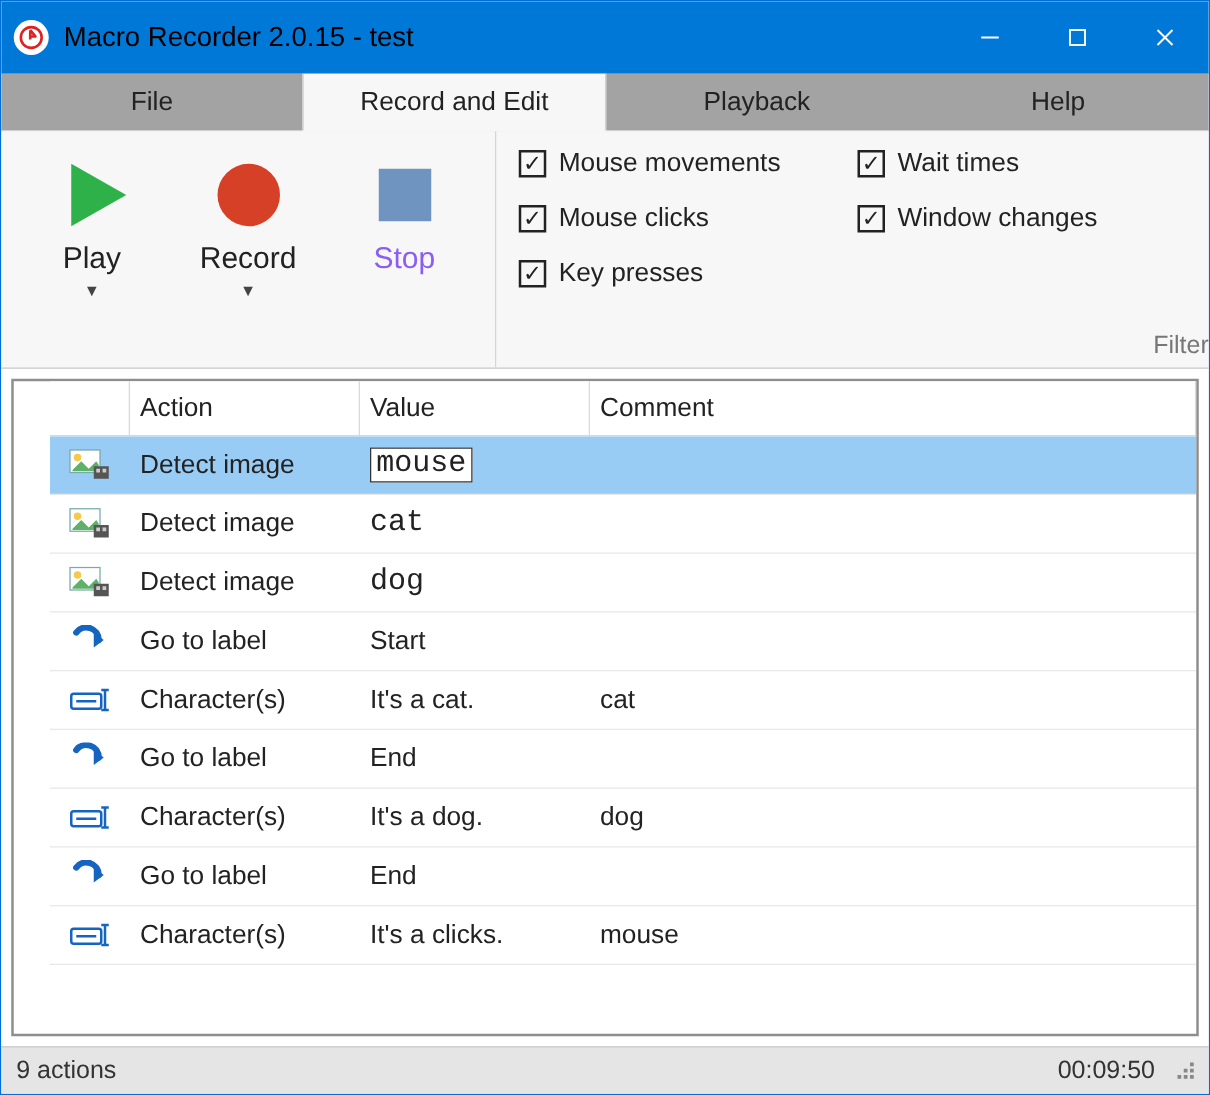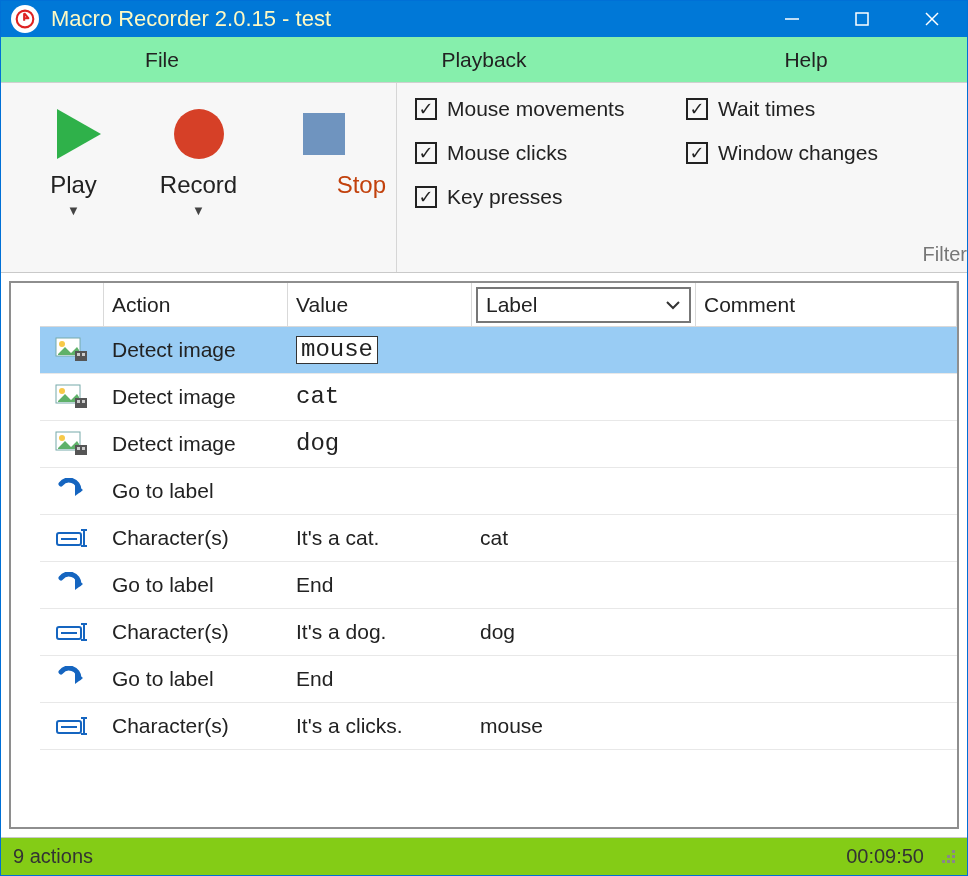--- a/index.html
+++ b/index.html
@@ -10,22 +10,22 @@
     height: 876px;
     overflow: hidden;
     display: flex;
     flex-direction: column;
     border: 1px solid #0070d6;
   }
 
   
   .titlebar {
     background: #0078d7;
-    color: #fef9c3;
-    height: 36px;
+    color: #000000;
+    height: 58px;
     display: flex;
     align-items: center;
     padding-left: 10px;
   }
   .titlebar .app-icon {
     width: 28px; height: 28px;
     background: #fff;
     border-radius: 50%;
     display: flex;
     align-items: center;
@@ -37,21 +37,21 @@
   .titlebar .spacer { flex: 1; }
   .titlebar .winbtn {
     width: 70px; height: 46px;
     display: flex; align-items: center; justify-content: center;
     color: #fff;
   }
   .titlebar .winbtn svg { width: 18px; height: 18px; }
 
   
   .menutabs {
-    background: #86efac;
+    background: #a3a3a3;
     display: flex;
     height: 46px;
     border-bottom: 1px solid #d0d0d0;
   }
   .menutabs .tab {
     flex: 1;
     display: flex;
     align-items: center;
     justify-content: center;
     font-size: 21px;
@@ -78,21 +78,21 @@
     align-items: flex-start;
     padding: 16px 10px 0 10px;
     border-right: 1px solid #d6d6d6;
   }
   .ctrl {
     width: 125px;
     text-align: center;
   }
   .ctrl .iconzone { height: 70px; display: flex; align-items: center; justify-content: center; }
   .ctrl .lbl { font-size: 24px; color: #222; margin-top: 2px; }
-  .ctrl .lbl.disabled { color: #c2410c; text-align: right; }
+  .ctrl .lbl.disabled { color: #8b5cf6; }
   .ctrl .dropdown-caret { font-size: 13px; color: #444; margin-top: 4px; }
 
   .play-tri {
     width: 0; height: 0;
     border-top: 25px solid transparent;
     border-bottom: 25px solid transparent;
     border-left: 44px solid #2fb14a;
     margin-left: 10px;
   }
   .rec-dot {
@@ -201,21 +201,21 @@
     line-height: 1.1;
   }
   .valuebox.noborder { border: none; padding: 0; }
 
   
   .rowicon { width: 34px; height: 26px; display:flex; align-items:center; justify-content:center; }
 
   
   .statusbar {
     height: 38px;
-    background: #84cc16;
+    background: #e5e5e5;
     border-top: 1px solid #c9c9c9;
     display: flex;
     align-items: center;
     font-size: 20px;
     color: #333;
     padding: 0 12px;
   }
   .statusbar .spacer { flex: 1; }
   .statusbar .grip {
     margin-left: 18px;
@@ -256,20 +256,21 @@
   <div class="winbtn">
     <svg viewBox="0 0 18 18">
         <line x1="3" y1="3" x2="15" y2="15" stroke="#fff" stroke-width="1.5"></line>
         <line x1="15" y1="3" x2="3" y2="15" stroke="#fff" stroke-width="1.5"></line>
       </svg>
   </div>
 </div>
 
 <div class="menutabs">
   <div class="tab">File</div>
+  <div class="tab active">Record and Edit</div>
   <div class="tab">Playback</div>
   <div class="tab">Help</div>
 </div>
 
 <div class="ribbon">
   <div class="ribbon-group-controls">
     <div class="ctrl">
       <div class="iconzone">
           <div class="play-tri"></div>
         </div>
@@ -317,28 +318,20 @@
     <div class="filter-caption">Filter</div>
   </div>
 </div>
 
 <div class="grid-container">
   <div class="grid">
     <div class="grid-header">
       <div class="hcell col-icon"></div>
       <div class="hcell col-action">Action</div>
       <div class="hcell col-value">Value</div>
-      <div class="hcell col-label" style="padding:4px;">
-        <div class="label-dropdown">
-          <span>Label</span>
-          <svg viewBox="0 0 16 16">
-              <path d="M2 5 L8 11 L14 5" fill="none" stroke="#333" stroke-width="2"></path>
-            </svg>
-        </div>
-      </div>
       <div class="hcell col-comment">Comment</div>
     </div>
     <div class="grid-body" id="grid-body">
         <div class="grow selected">
           <div class="cell col-icon">
             <span class="rowicon">
               <svg width="34" height="26" viewBox="0 0 34 26">
                 <rect x="1" y="1" width="24" height="18" fill="#fff" stroke="#7aa" stroke-width="1"></rect>
                 <circle cx="7" cy="7" r="3" fill="#f7c948"></circle>
                 <path d="M3 17 L10 10 L16 16 L22 10 L24 13 L24 18 L3 18 Z" fill="#5fb169"></path>
@@ -398,20 +391,21 @@
         <div class="grow">
           <div class="cell col-icon">
             <span class="rowicon">
               <svg width="30" height="26" viewBox="0 0 30 26">
                 <path d="M4 6 A10 10 0 0 1 22 12" fill="none" stroke="#1565c0" stroke-width="5" stroke-linecap="round"></path>
                 <path d="M18 6 L26 12 L18 18 Z" fill="#1565c0"></path>
               </svg>
             </span>
           </div>
           <div class="cell col-action">Go to label</div>
+          <div class="cell col-value">Start</div>
           <div class="cell col-label"></div>
           <div class="cell col-comment"></div>
         </div>
         <div class="grow">
           <div class="cell col-icon">
             <span class="rowicon">
               <svg width="34" height="22" viewBox="0 0 34 22">
                 <rect x="2" y="6" width="24" height="12" rx="2" fill="#fff" stroke="#1565c0" stroke-width="2"></rect>
                 <line x1="6" y1="12" x2="22" y2="12" stroke="#1565c0" stroke-width="2"></line>
                 <line x1="29" y1="3" x2="29" y2="19" stroke="#1565c0" stroke-width="2"></line>

